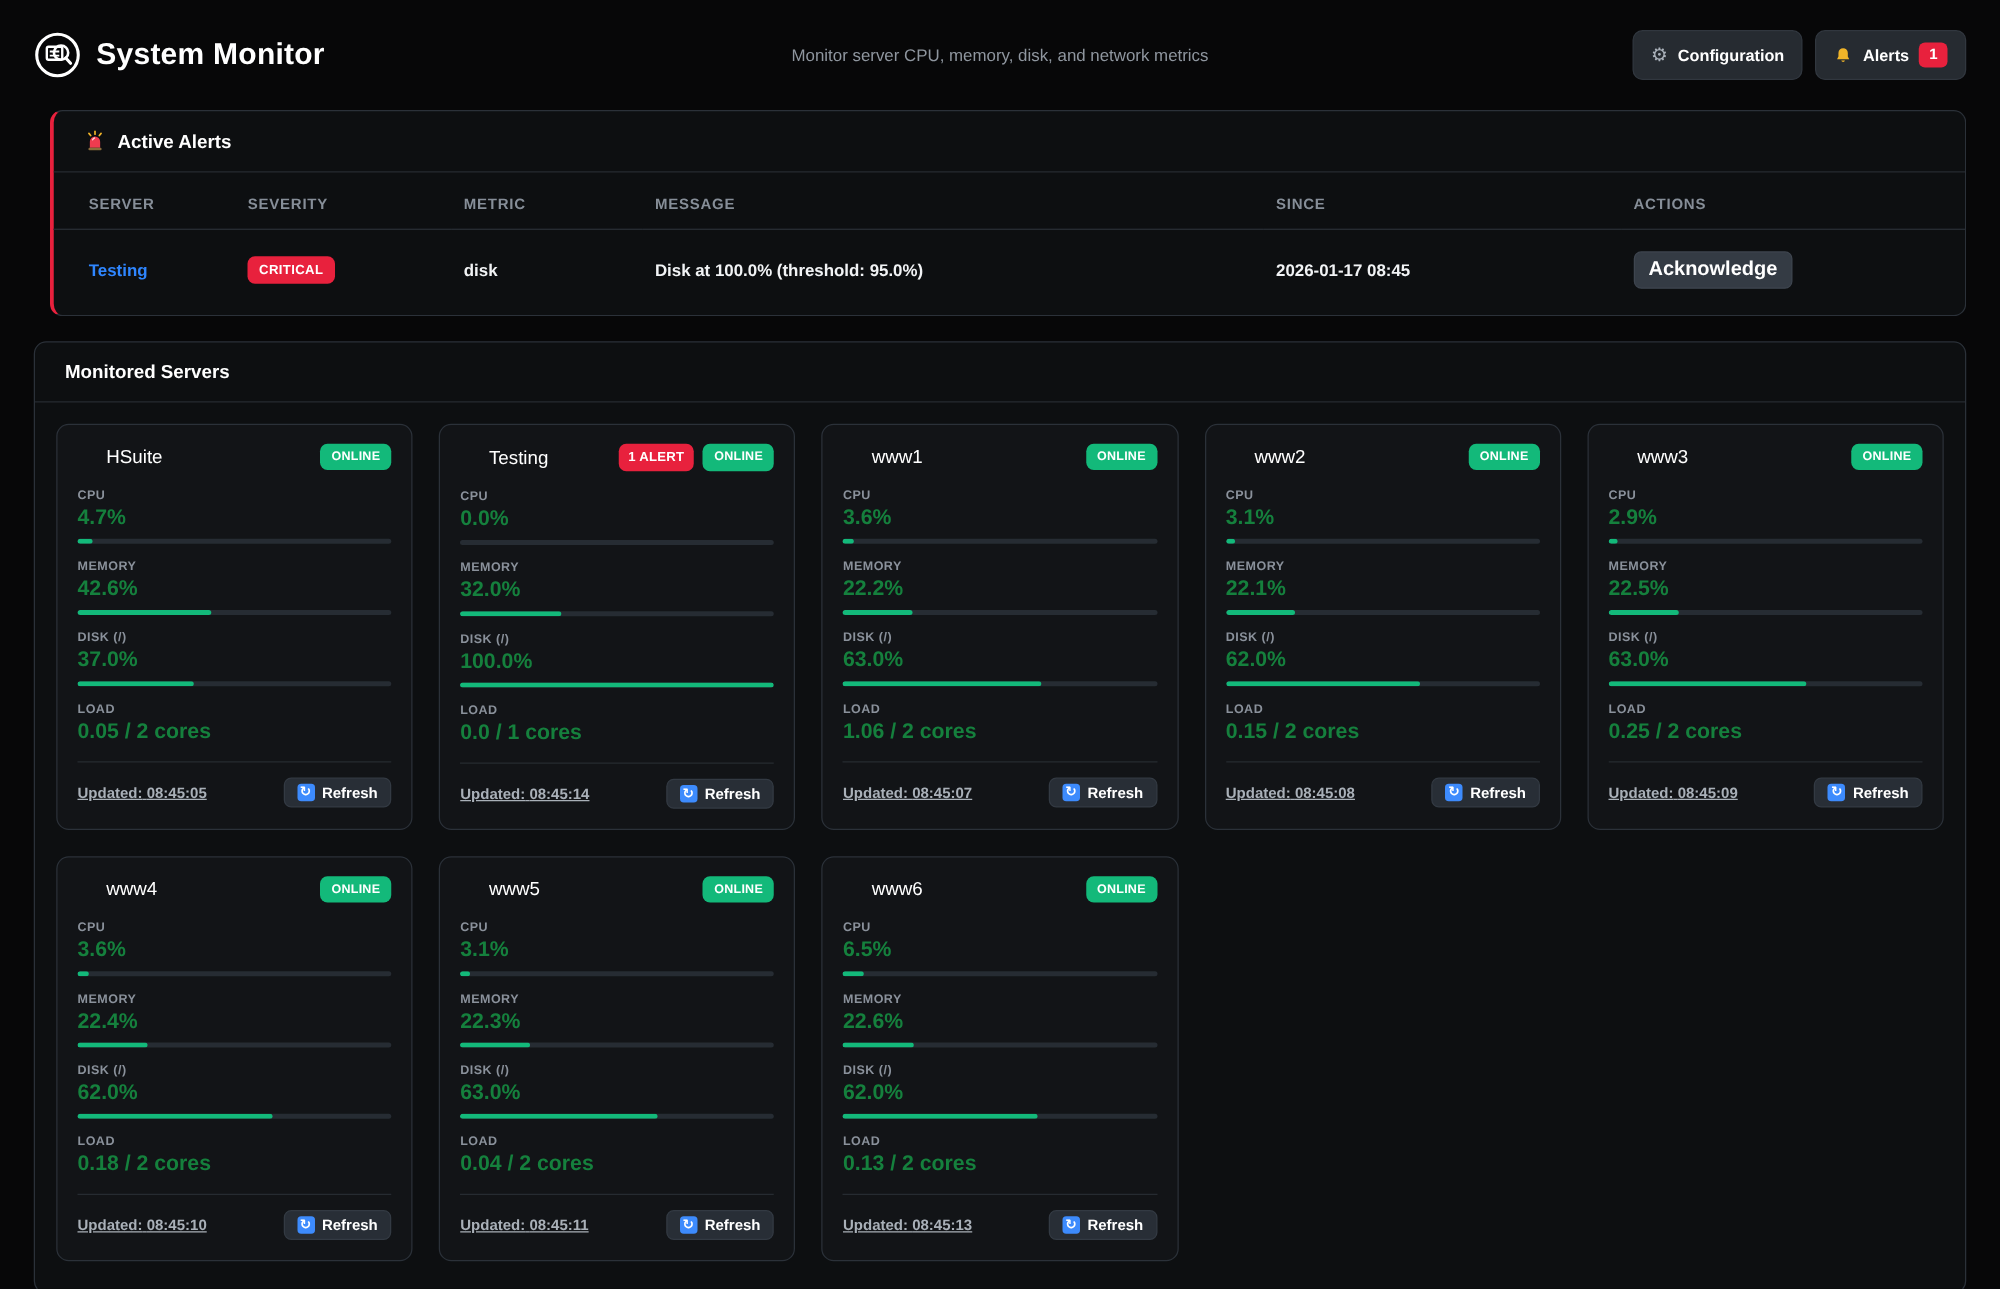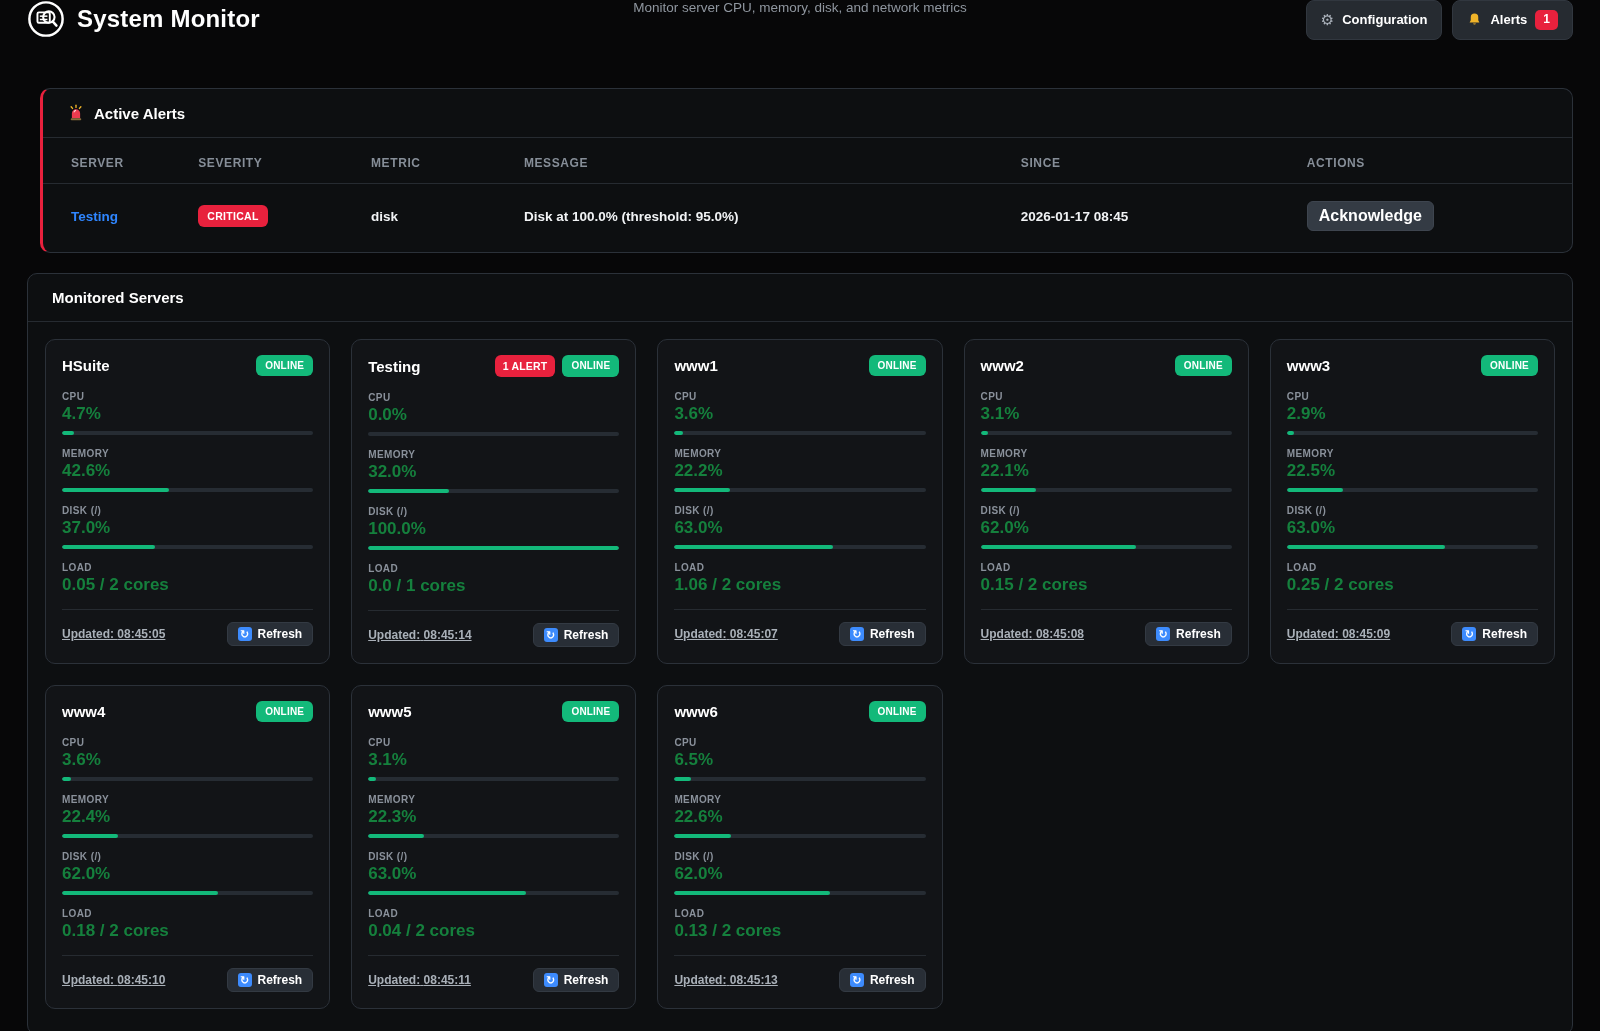--- a/index.html
+++ b/index.html
@@ -6,21 +6,21 @@
   html,body { width:1600px; height:1031px; overflow:hidden; }
   body {
     background:#070708;
     font-family:"Liberation Sans","DejaVu Sans",sans-serif;
     color:#f1f3f5;
   }
 
   
   .app-header {
     height:88px;
-    display:flex; align-items:flex-start;
+    display:flex; align-items:center;
     padding:0 27px;
     position:relative;
   }
   .brand { display:flex; align-items:center; gap:12px; }
   .logo-circle { width:38px; height:38px; flex:0 0 auto; }
   .app-title { font-size:24px; font-weight:bold; letter-spacing:.2px; color:#fff; }
   .app-subtitle {
     position:absolute; left:0; right:0; text-align:center;
     font-size:13.5px; color:#8f969f; pointer-events:none;
   }
@@ -77,21 +77,21 @@
   
   .servers-body { padding:17px 17px 25px 17px; }
   .card-grid {
     display:grid; grid-template-columns:repeat(5,1fr); gap:21px;
   }
   .server-card {
     background:#121417; border:1px solid #2b3139; border-radius:10px;
     padding:15px 16px 16px 16px;
   }
   .card-top { display:flex; align-items:center; margin-bottom:15px; }
-  .server-name { font-size:15px; font-weight:bold; color:#fff; }
+  .server-name { font-size:15px; font-weight:normal; color:#fff;margin-left:23px; }
   .card-badges { margin-left:auto; display:flex; gap:7px; }
   .badge-alerts {
     background:#e8213d; color:#fff; font-size:10.5px; font-weight:bold;
     padding:5px 8px; border-radius:6px; letter-spacing:.2px;
   }
   .badge-online {
     background:#13b97a; color:#fff; font-size:10px; font-weight:bold;
     padding:5px 9px; border-radius:6px; letter-spacing:.2px;
   }
   .metric { margin-bottom:13px; }

